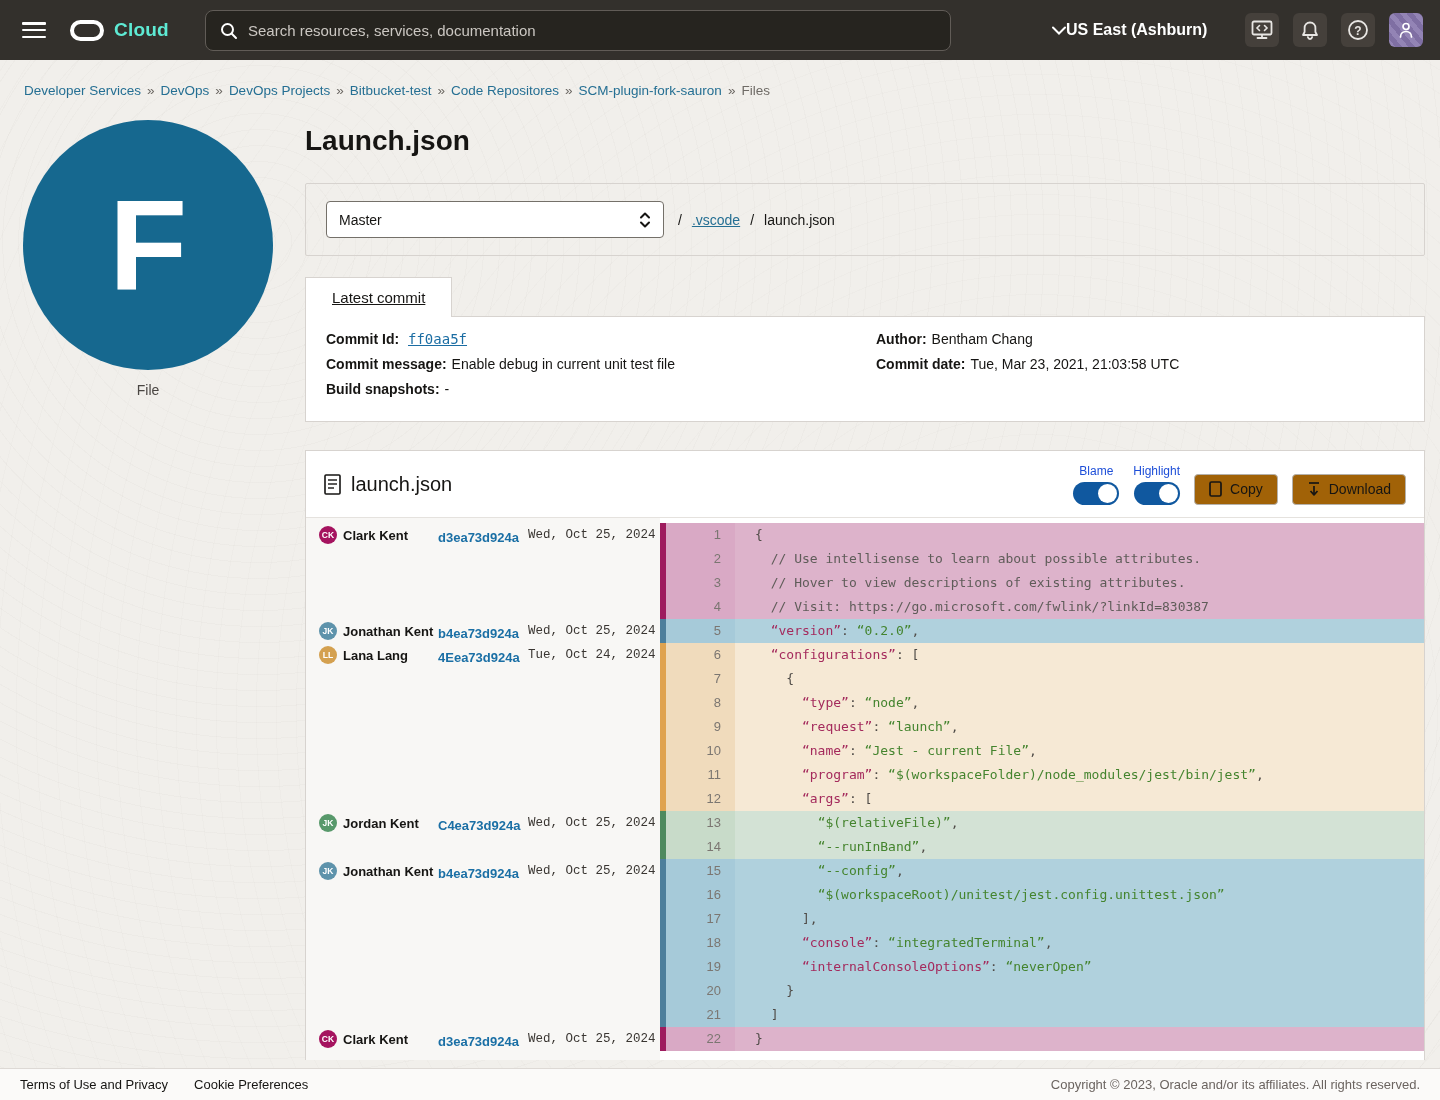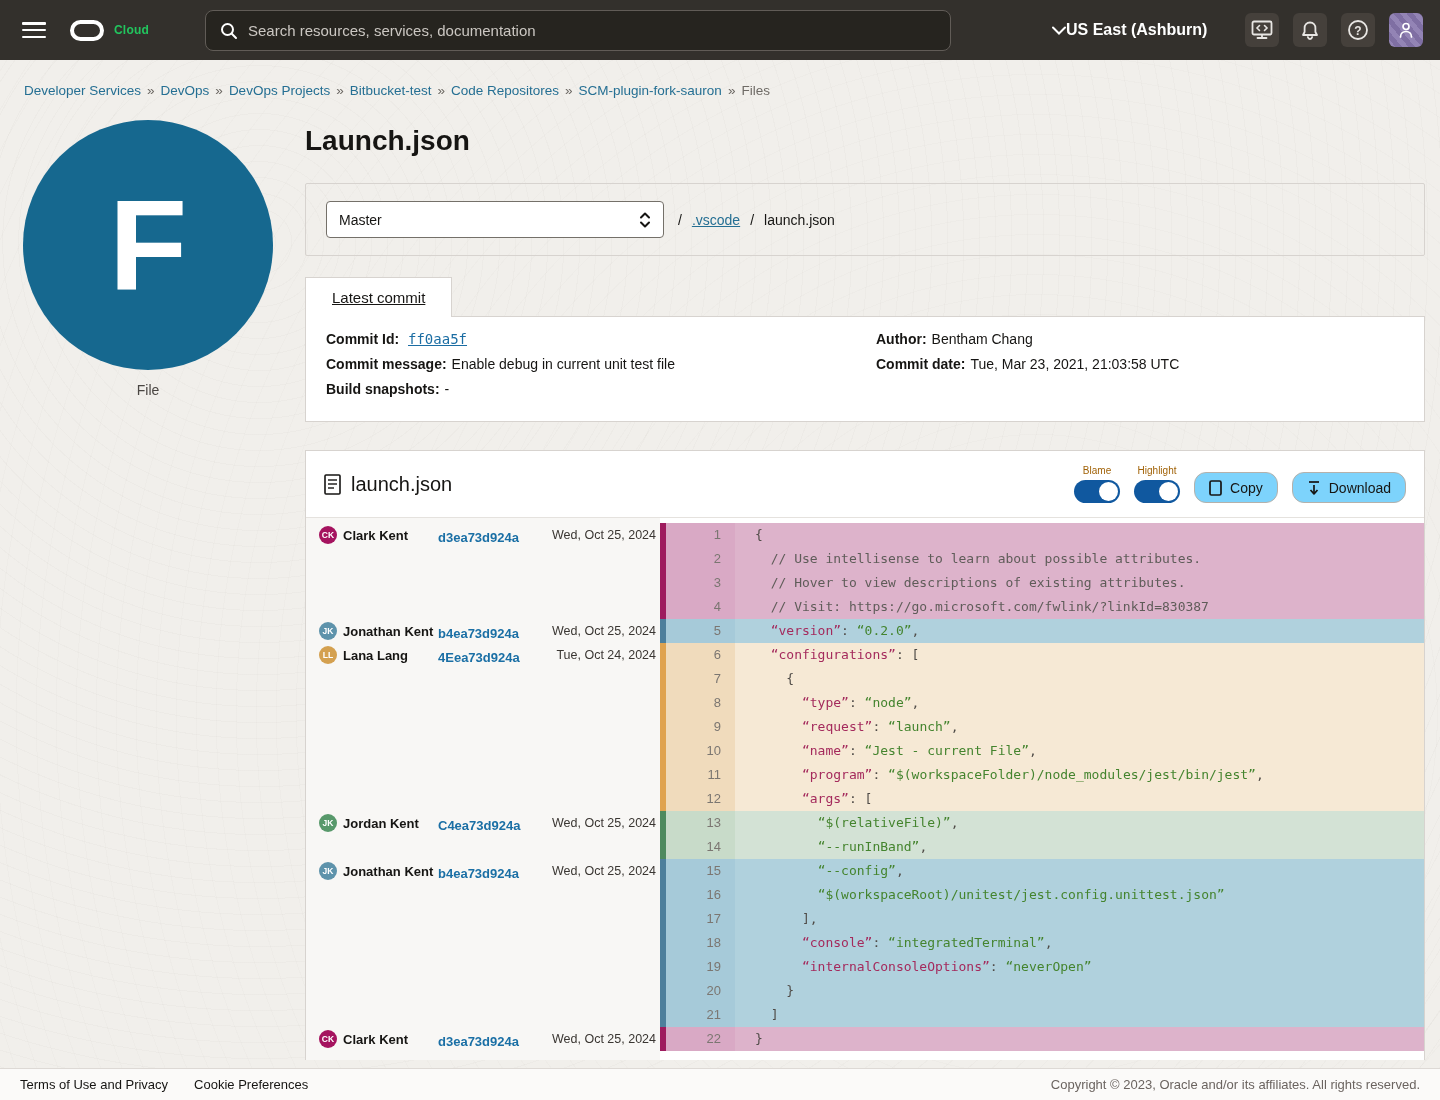--- a/index.html
+++ b/index.html
@@ -19,21 +19,21 @@
 
   
   .topbar{
     position:absolute; top:0; left:0; width:1440px; height:60px;
     background:#33302c; display:flex; align-items:center;
   }
   .hamburger{ width:24px; height:16px; margin-left:22px; display:flex; flex-direction:column; justify-content:space-between; cursor:pointer; }
   .hamburger span{ display:block; height:2.5px; background:#fff; border-radius:1px; }
   .brand{ display:flex; align-items:center; margin-left:24px; gap:10px; }
   .oracle-pill{ width:34px; height:21px; border:4px solid #fff; border-radius:11px; }
-  .brand-name{ color:#22c55e; font-size:12px; font-weight:700; letter-spacing:.2px; }
+  .brand-name{ color:#5eead4; font-size:19px; font-weight:700; letter-spacing:.2px; }
   .searchbox{
     position:absolute; left:205px; top:10px; width:746px; height:41px;
     background:#26241f; border:1.5px solid #615c57; border-radius:8px;
     display:flex; align-items:center; padding:0 14px; gap:10px;
   }
   .searchbox input{
     flex:1; background:transparent; border:none; outline:none;
     color:#e8e6e3; font-size:15px; font-family:"Liberation Sans",sans-serif;
   }
   .searchbox input::placeholder{ color:#cbc7c2; opacity:1; }
@@ -95,48 +95,48 @@
   .mono-link{ font-family:"DejaVu Sans Mono",monospace; color:#1b6da3; text-decoration:underline; cursor:pointer; }
 
   
   .code-panel{ margin-top:28px; background:#fff; border:1px solid #d7d3cf; height:610px; }
   .code-header{
     height:67px; border-bottom:1px solid #e5e2de; display:flex; align-items:center; padding:0 18px;
   }
   .file-title{ display:flex; align-items:center; gap:10px; font-size:20px; }
   .header-controls{ margin-left:auto; display:flex; align-items:flex-end; gap:14px; }
   .toggle-wrap{ display:flex; flex-direction:column; align-items:center; gap:4px; }
-  .toggle-label{ font-size:10px; color:#a16207; }
+  .toggle-label{ font-size:12px; color:#1d4ed8; }
   .toggle{ width:46px; height:23px; border-radius:12px; background:#10589f; position:relative; cursor:pointer; }
   .toggle .knob{ position:absolute; top:2px; width:19px; height:19px; border-radius:50%; background:#fff; }
   .toggle.on .knob{ right:2px; }
   .btn{
     height:31px; display:inline-flex; align-items:center; gap:8px; padding:0 14px;
-    background:#7dd3fc; border:1px solid #b5b1ab; border-radius:12px; font-size:14px;
+    background:#a16207; border:1px solid #b5b1ab; border-radius:4px; font-size:14px;
     cursor:pointer; color:#161513;
   }
   .code-body{
     height:calc(610px - 68px); padding-top:5px;
     background:linear-gradient(to right, #f8f7f5 354px, #ffffff 354px);
     overflow:hidden;
   }
   .group-row{ display:flex; }
   .blame-cell{
     width:354px; flex:none; display:grid; grid-template-columns:119px 90px 1fr;
     align-items:start; padding:3px 4px 0 13px; height:auto;
   }
   .blame-id-wrap{ padding-top:2px; }
   .blame-author{ display:flex; align-items:center; gap:6px; overflow:hidden; white-space:nowrap; }
   .avatar-chip{
     width:18px; height:18px; border-radius:50%; flex:none;
     color:#fff; font-size:8.5px; font-weight:700; display:flex; align-items:center; justify-content:center;
   }
   .blame-name{ font-size:13px; font-weight:700; white-space:nowrap; }
   .blame-commit{ font-size:13px; font-weight:700; color:#1a6fa5; text-decoration:none; cursor:pointer; }
-  .blame-date{ font-family:Liberation Sans, sans-serif; font-size:12.5px; color:#3a3632; white-space:nowrap; padding-top:2px;text-align:right; }
+  .blame-date{ font-family:Liberation Mono, monospace; font-size:12.5px; color:#3a3632; white-space:nowrap; padding-top:2px; }
   .code-cell{ flex:1; }
   .code-line{ display:flex; height:24px; line-height:24px; }
   .line-num{
     width:69px; flex:none; text-align:right; padding-right:14px;
     font-size:13px; color:#7b7671;
   }
   .line-text{
     flex:1; font-family:"DejaVu Sans Mono",monospace; font-size:13px; white-space:pre; padding-left:20px;
   }
   .tok-p{ color:#4f4b47; }

